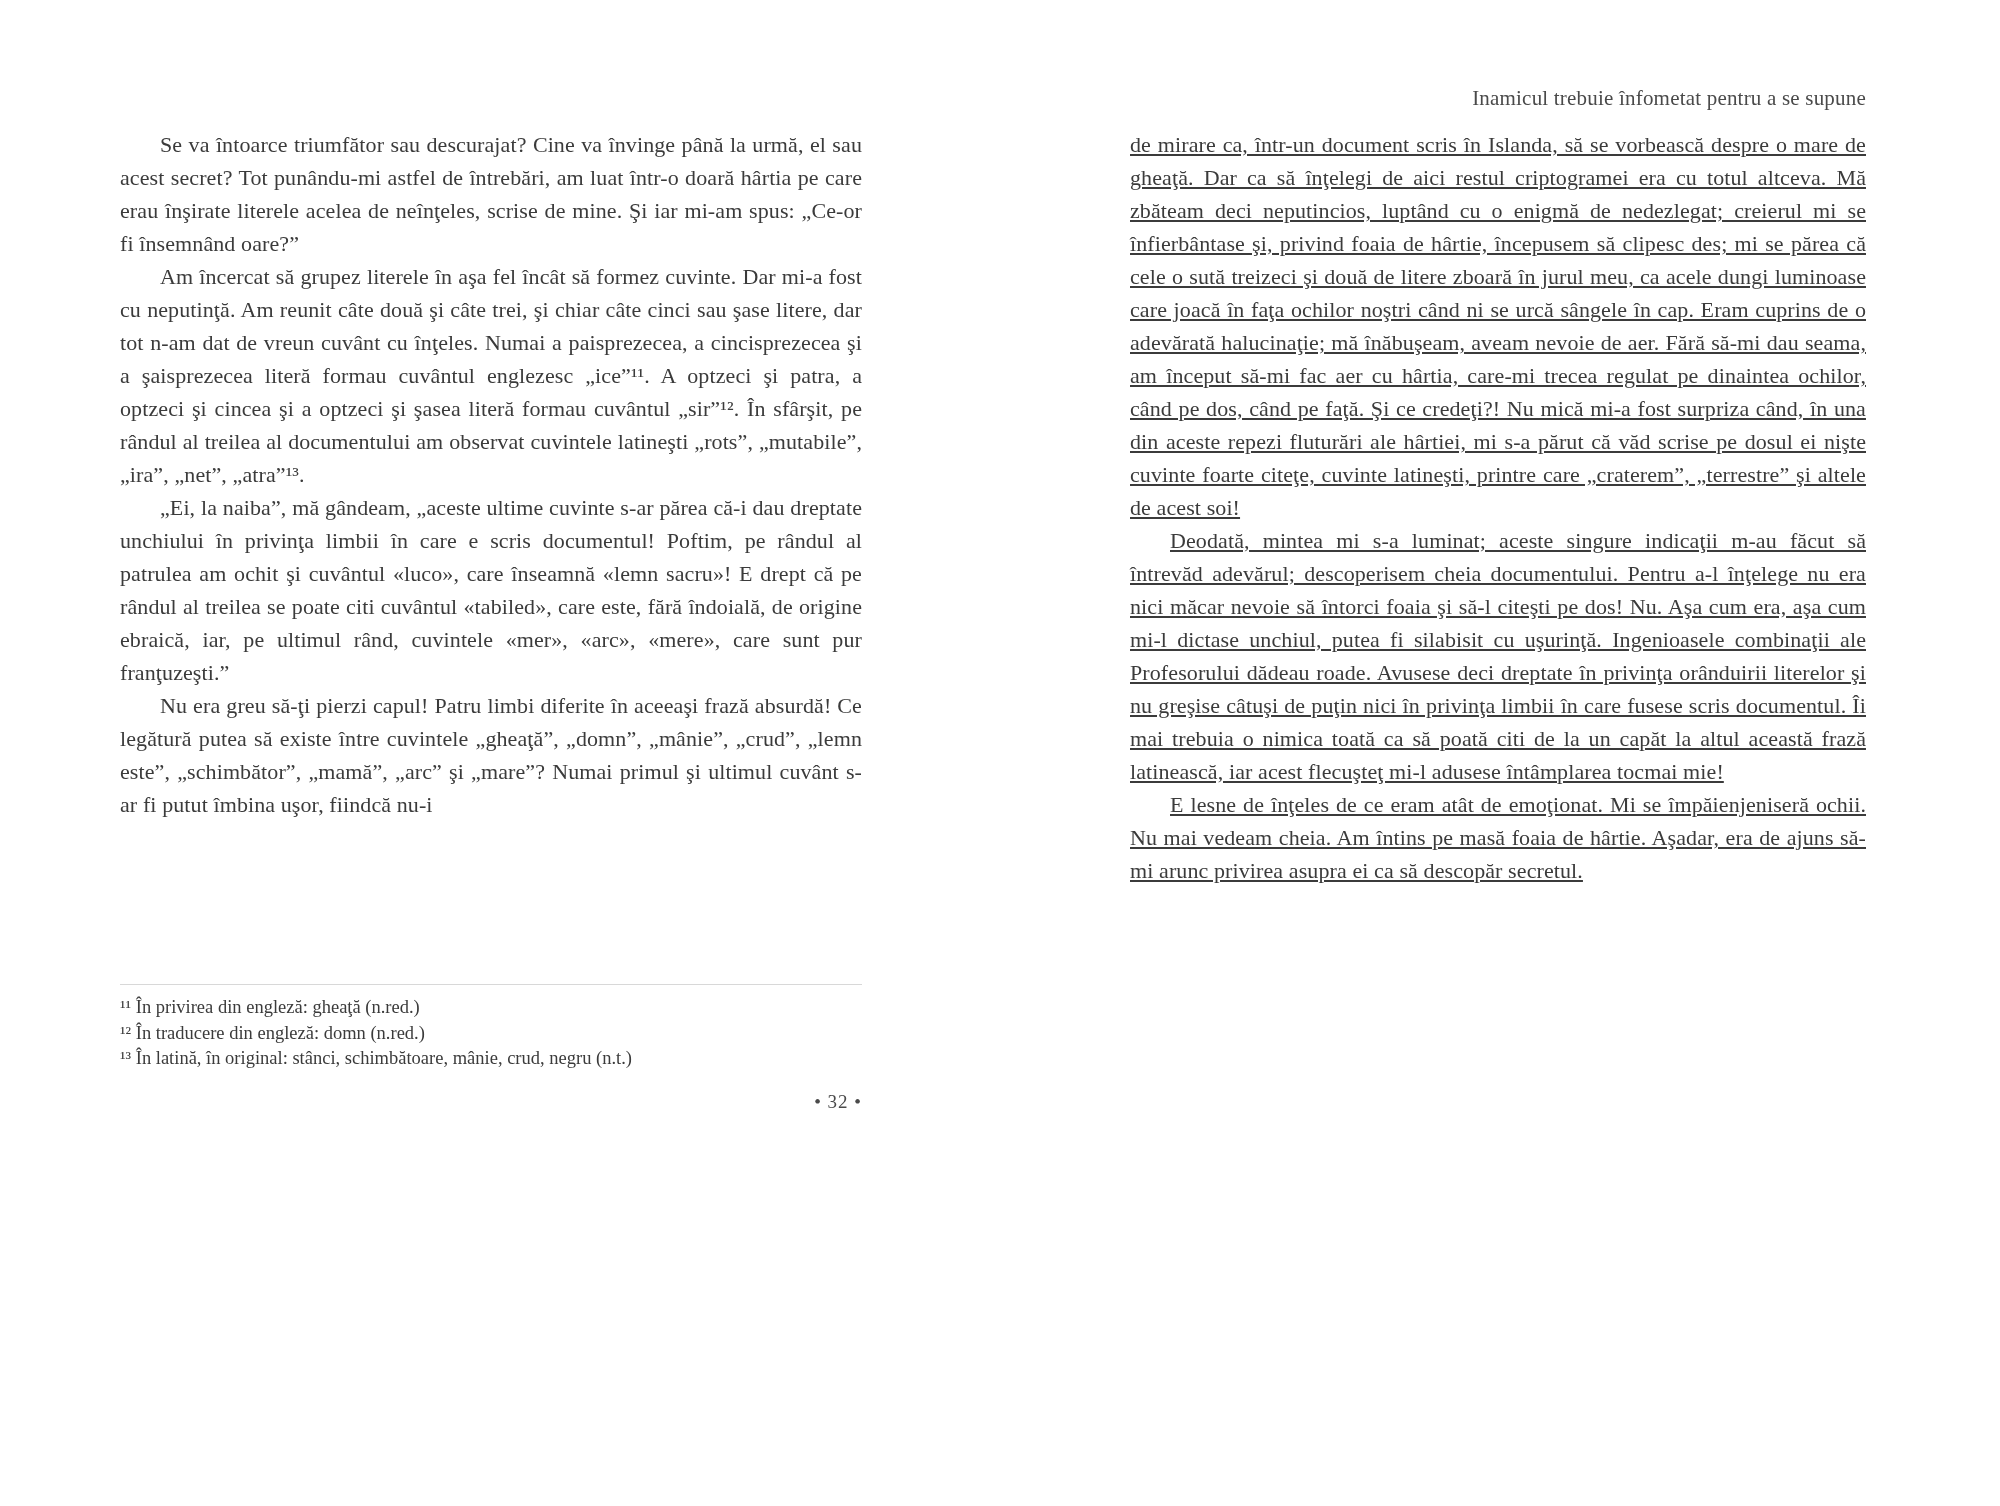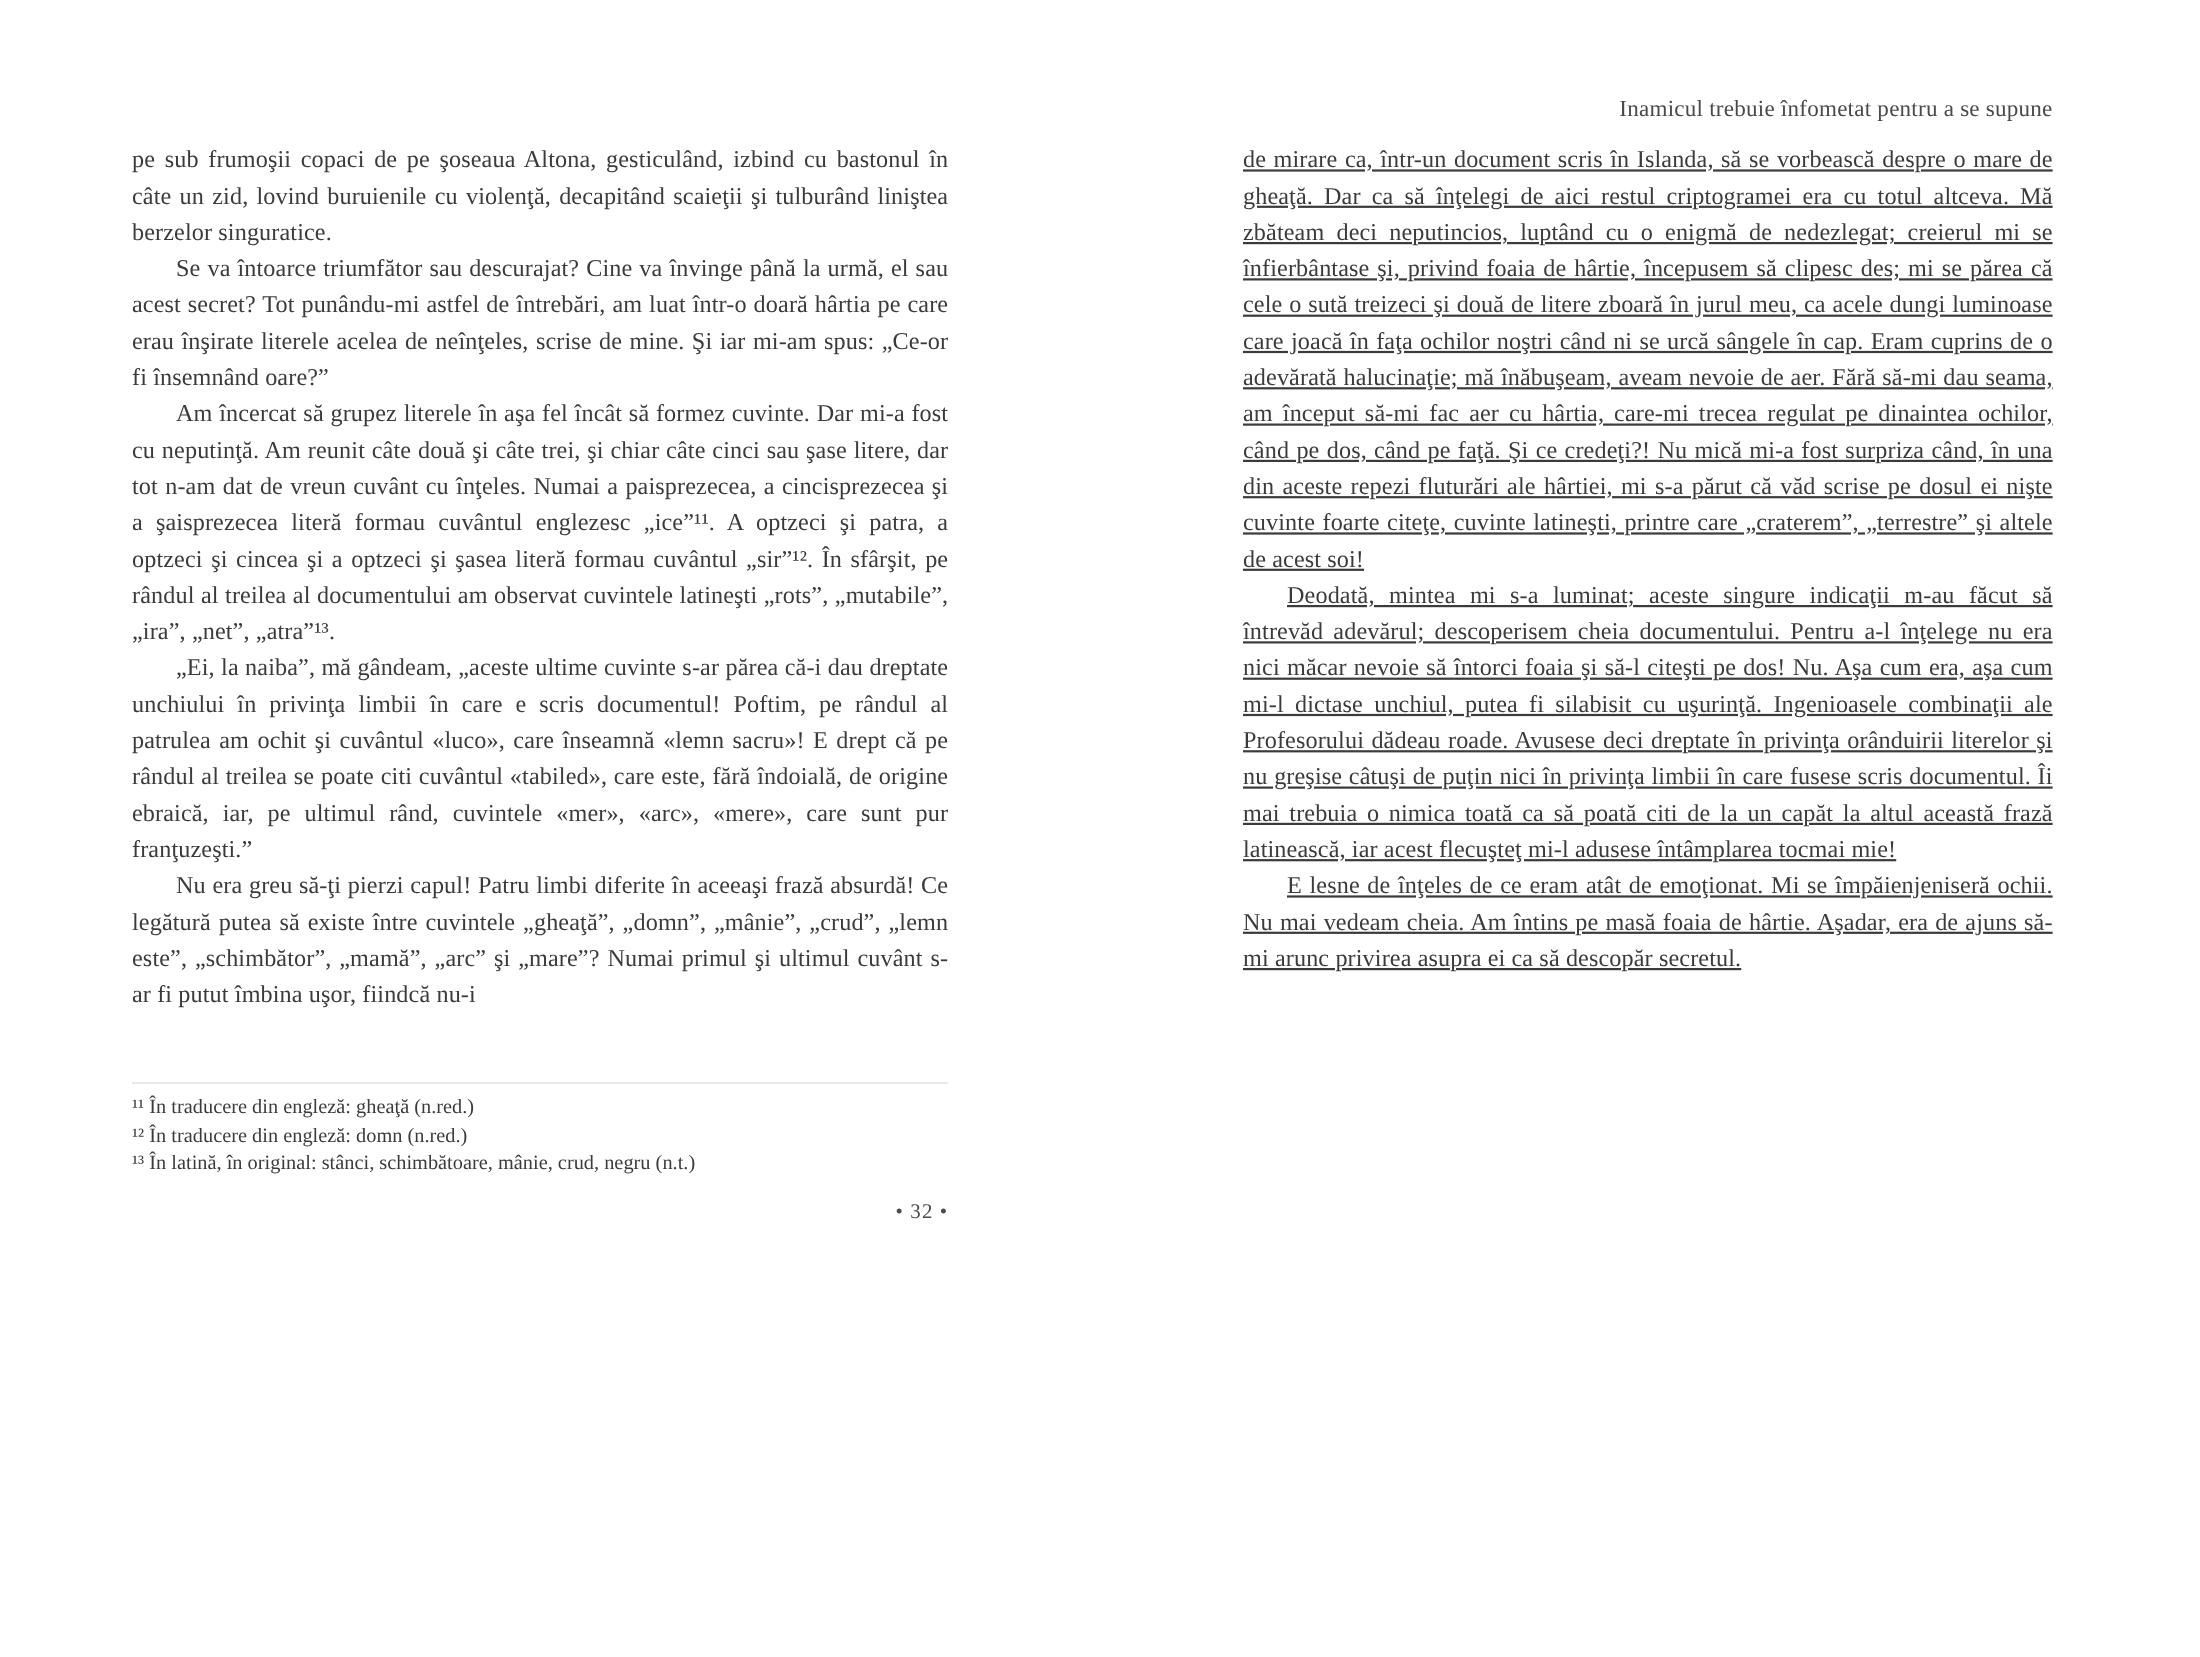--- a/index.html
+++ b/index.html
@@ -75,30 +75,29 @@
   .page-left  .page-number { left: 120px; width: 742px; }
   .page-right .page-number { left: 130px; width: 736px; }
 </style>
 </head>
 <body>
 
 <div class="spread">
 
   <section class="page page-left">
     <div class="page-body">
-      <p class="para continues">pe sub frumoşii copaci de pe şoseaua Altona, gesticulând, izbind cu bastonul în câte un zid, lovind buruienile cu violenţă, decapitând scaieţii şi tulburând liniştea berzelor singuratice.</p>
       <p class="para">Se va întoarce triumfător sau descurajat? Cine va învinge până la urmă, el sau acest secret? Tot punându-mi astfel de întrebări, am luat într-o doară hârtia pe care erau înşirate literele acelea de neînţeles, scrise de mine. Şi iar mi-am spus: „Ce-or fi însemnând oare?”</p>
       <p class="para">Am încercat să grupez literele în aşa fel încât să formez cuvinte. Dar mi-a fost cu neputinţă. Am reunit câte două şi câte trei, şi chiar câte cinci sau şase litere, dar tot n-am dat de vreun cuvânt cu înţeles. Numai a paisprezecea, a cincisprezecea şi a şaisprezecea literă formau cuvântul englezesc „ice”¹¹. A optzeci şi patra, a optzeci şi cincea şi a optzeci şi şasea literă formau cuvântul „sir”¹². În sfârşit, pe rândul al treilea al documentului am observat cuvintele latineşti „rots”, „mutabile”, „ira”, „net”, „atra”¹³.</p>
       <p class="para">„Ei, la naiba”, mă gândeam, „aceste ultime cuvinte s-ar părea că-i dau dreptate unchiului în privinţa limbii în care e scris documentul! Poftim, pe rândul al patrulea am ochit şi cuvântul «luco», care înseamnă «lemn sacru»! E drept că pe rândul al treilea se poate citi cuvântul «tabiled», care este, fără îndoială, de origine ebraică, iar, pe ultimul rând, cuvintele «mer», «arc», «mere», care sunt pur franţuzeşti.”</p>
       <p class="para">Nu era greu să-ţi pierzi capul! Patru limbi diferite în aceeaşi frază absurdă! Ce legătură putea să existe între cuvintele „gheaţă”, „domn”, „mânie”, „crud”, „lemn este”, „schimbător”, „mamă”, „arc” şi „mare”? Numai primul şi ultimul cuvânt s-ar fi putut îmbina uşor, fiindcă nu-i</p>
     </div>
 
     <div class="footnotes">
       <hr class="footnote-rule">
-      <p class="footnote">¹¹ În traducere din engleză: gheaţă (n.red.)</p>
+      <p class="footnote">¹¹ În privirea din engleză: gheaţă (n.red.)</p>
       <p class="footnote">¹² În traducere din engleză: domn (n.red.)</p>
       <p class="footnote">¹³ În latină, în original: stânci, schimbătoare, mânie, crud, negru (n.t.)</p>
     </div>
 
     <div class="page-number">• 32 •</div>
   </section>
 
   <section class="page page-right">
     <div class="running-header">Inamicul trebuie înfometat pentru a se supune</div>
 

